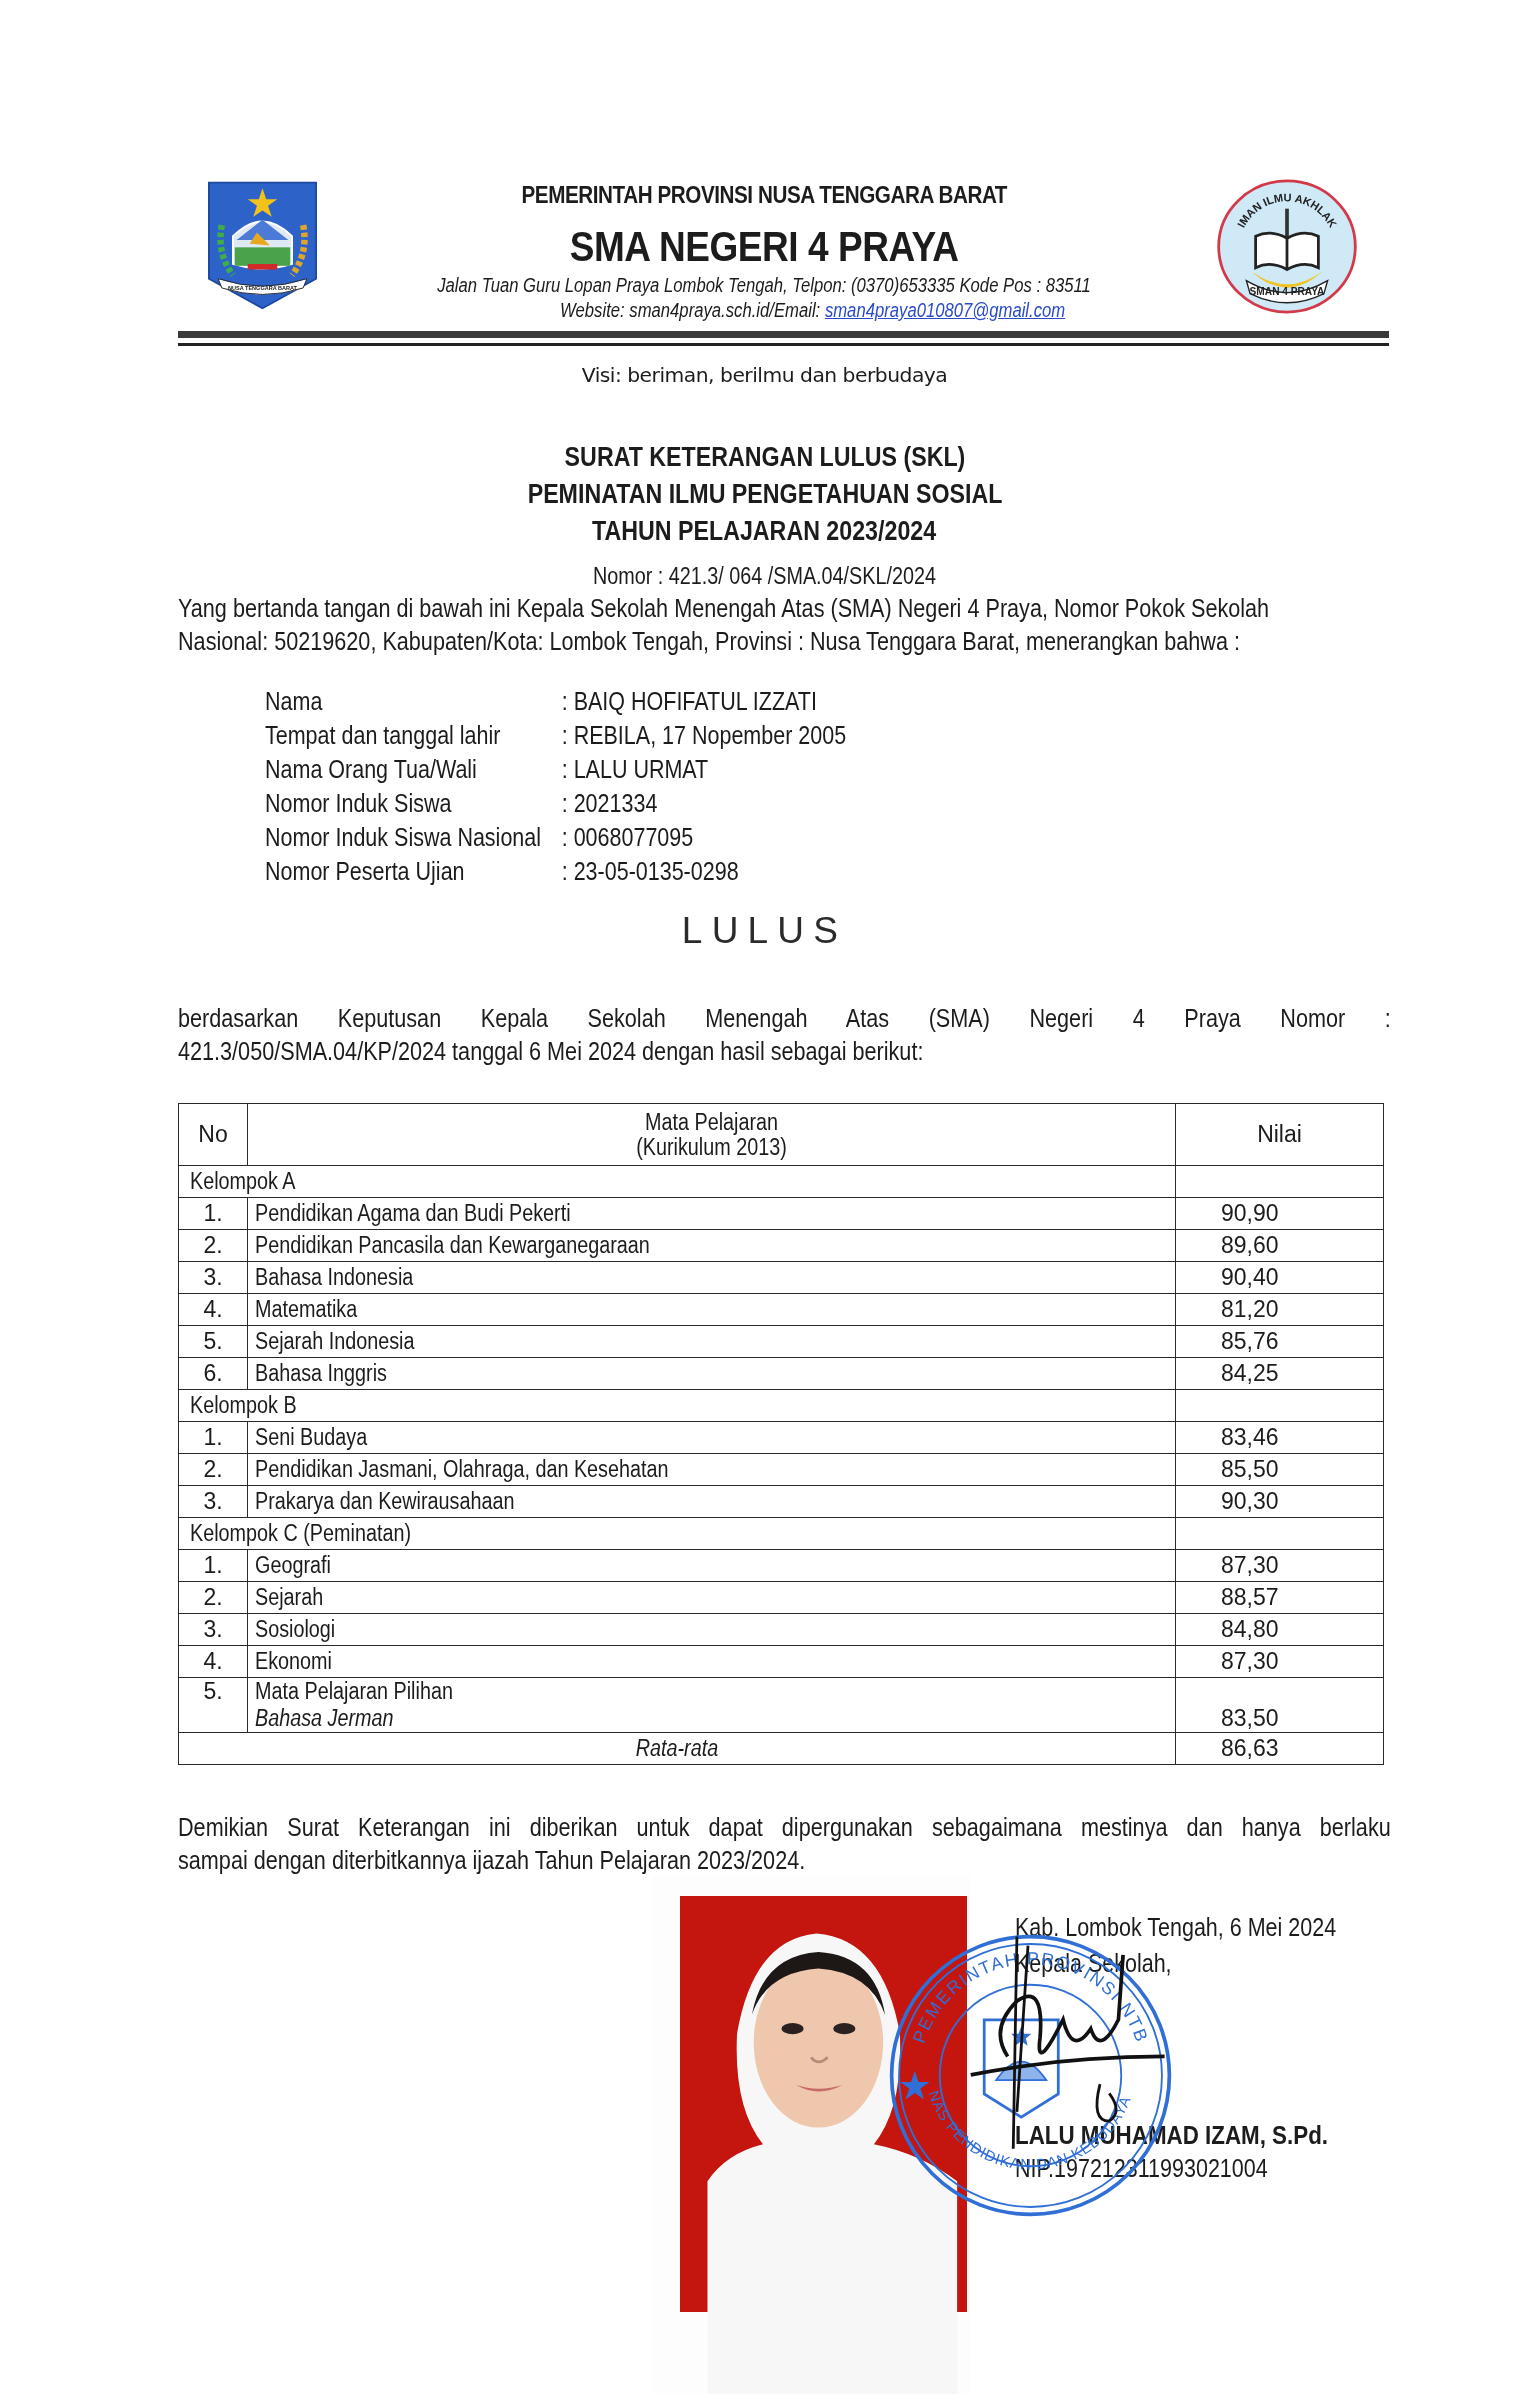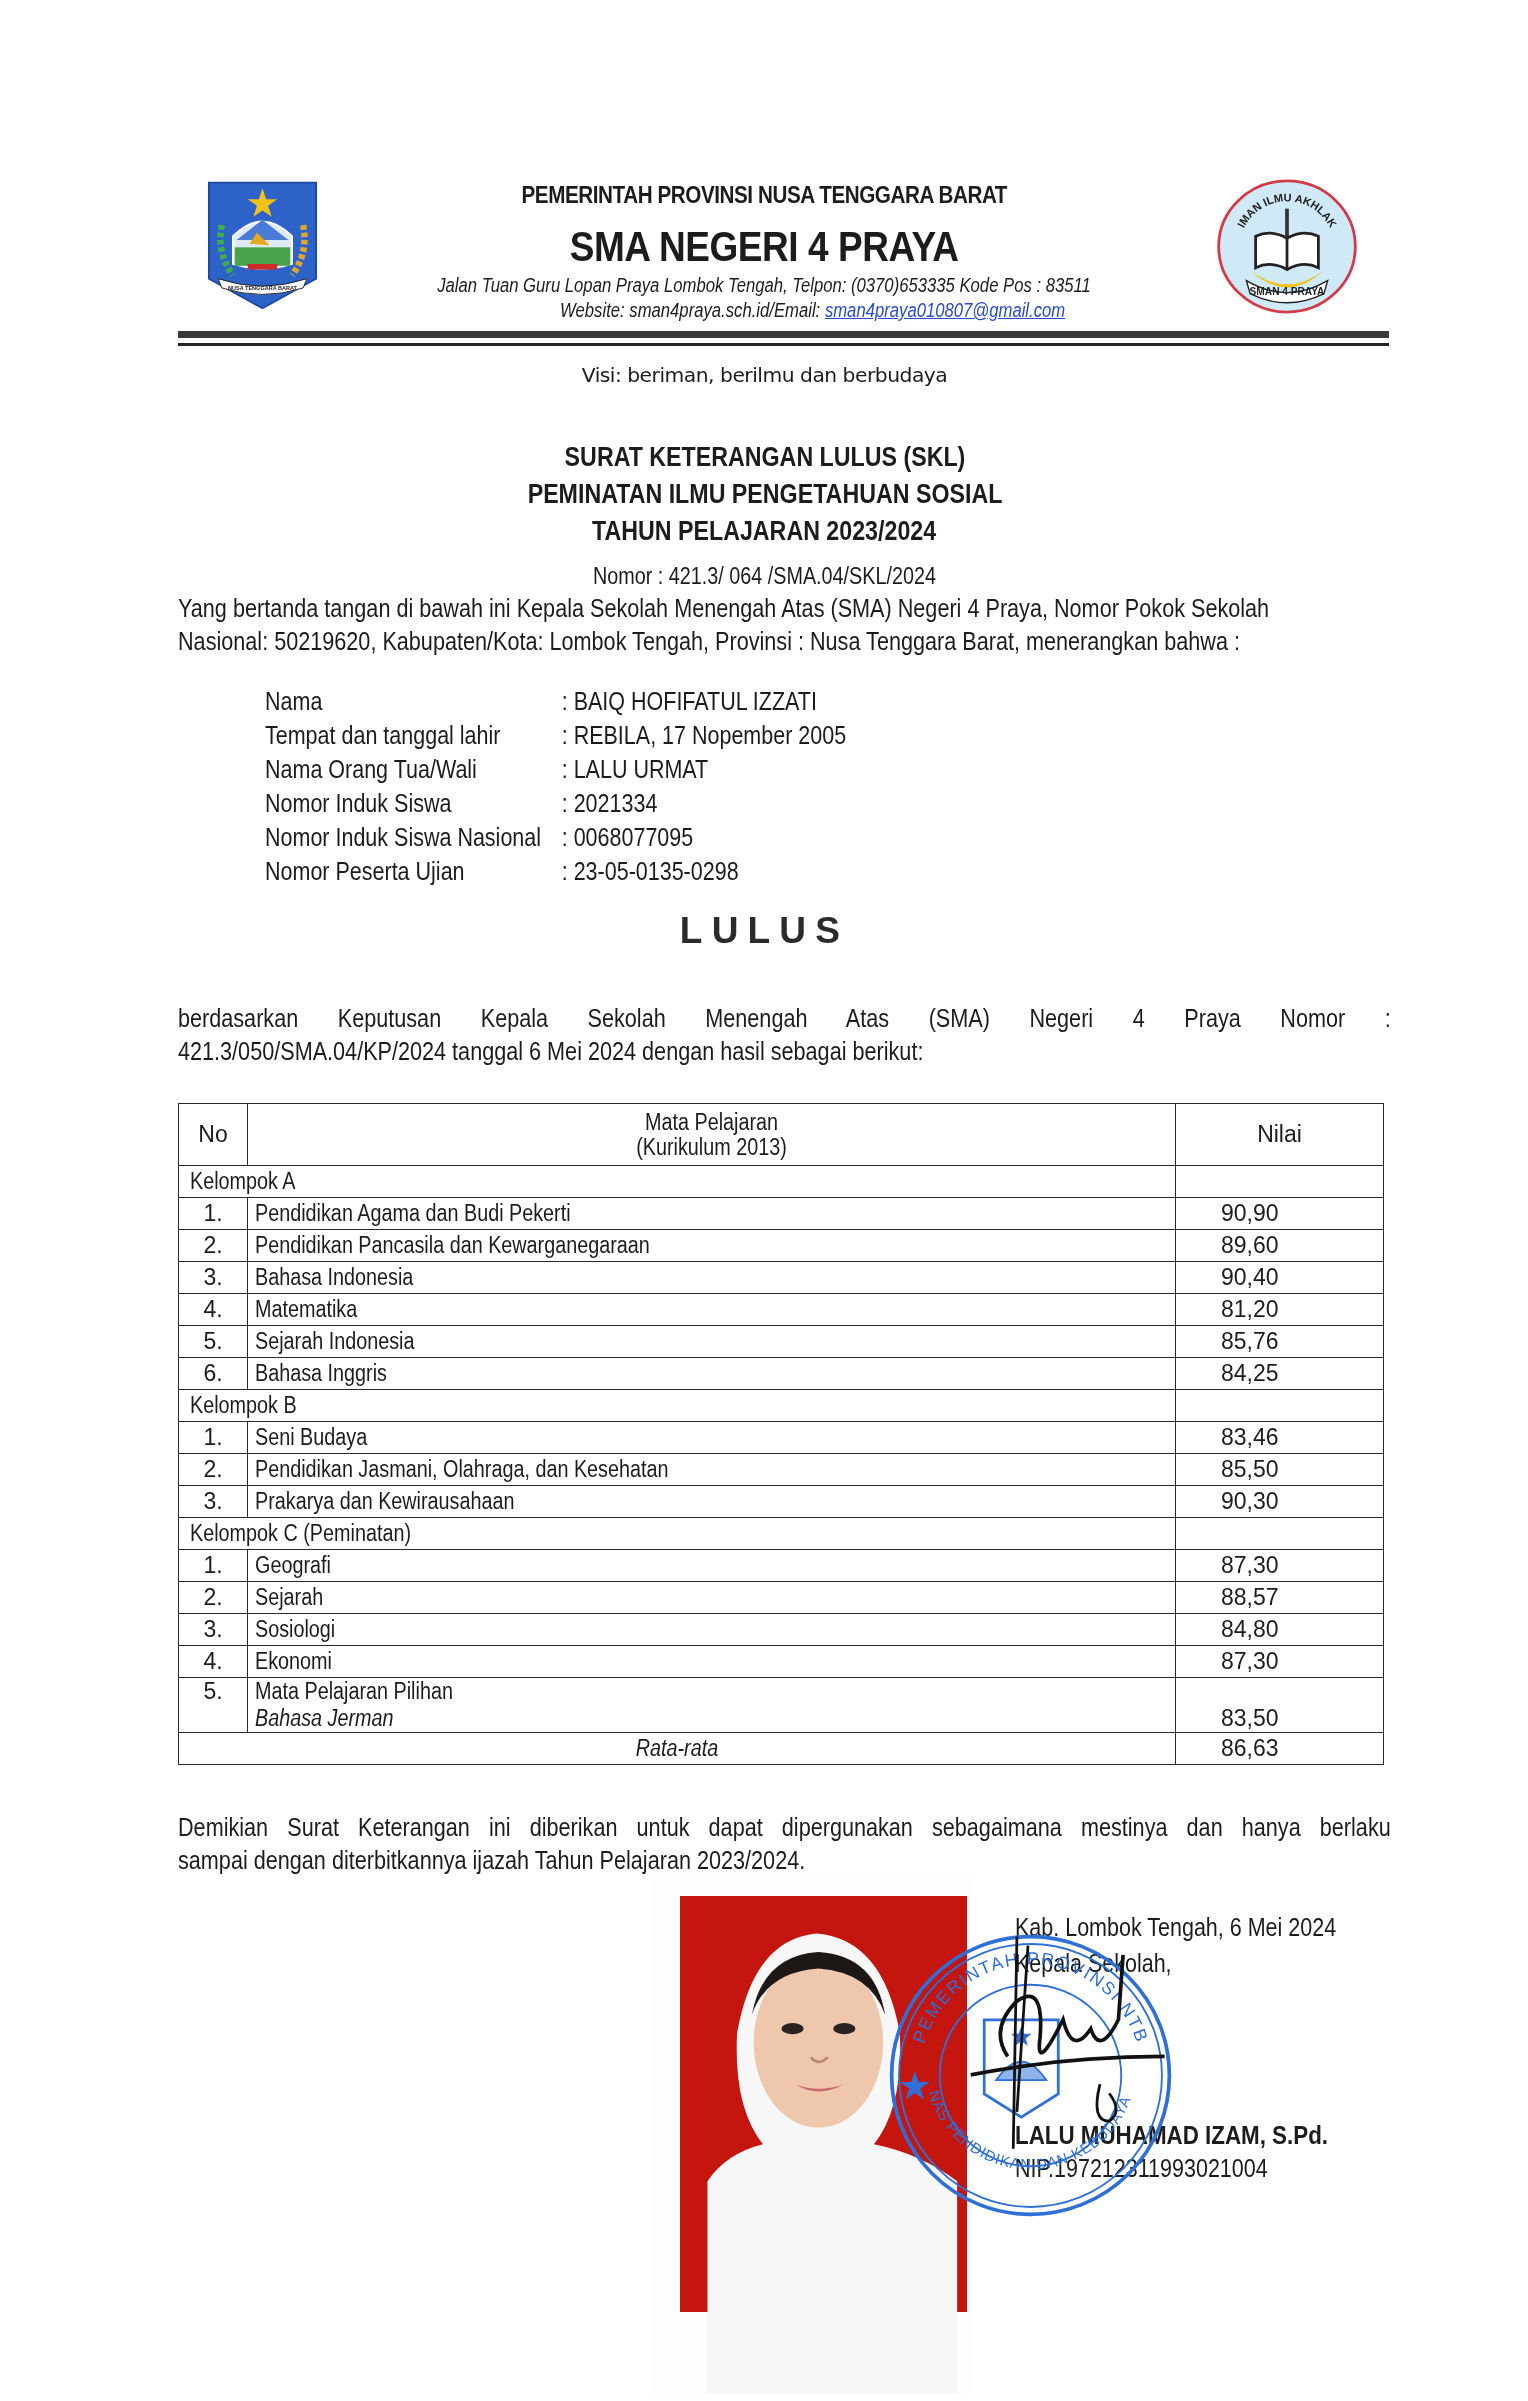--- a/index.html
+++ b/index.html
@@ -24,21 +24,21 @@
   .t1 { top: 442px; } .t2 { top: 479px; } .t3 { top: 516px; }
   .nomor { position: absolute; left: 0; width: 100%; top: 531px; text-align: center; font-size: 23px; margin-top: 32px; }
 
   .para { position: absolute; left: 178px; width: 1213px; font-size: 25px; line-height: 33px; }
 
   
   .ident { position: absolute; left: 265px; top: 684px; font-size: 25px; line-height: 34px; }
   .ident-row { display: flex; }
   .ident-label { width: 345px; }
 
-  .lulus { position: absolute; left: 0; width: 100%; top: 910px; text-align: center; font-weight: bold; font-size: 37px; letter-spacing: 9.2px; color: #2b2b2b; }
+  .lulus { position: absolute; left: 0; width: 100%; top: 910px; text-align: center; font-weight: normal; font-size: 37px; letter-spacing: 9.2px; color: #2b2b2b; }
 
   
   table.grades { position: absolute; left: 178px; top: 1103px; width: 1206px; border-collapse: collapse; font-size: 23px; }
   table.grades td, table.grades th { border: 1.8px solid #2a2a2a; font-weight: normal; margin-top: 15px; }
   table.grades th { height: 62px; text-align: center; line-height: 25px; }
   table.grades td { height: 32px; padding: 0 7.4px; }
   .col-no { width: 69px; text-align: center; }
   .col-nilai { width: 208px; text-align: center; padding-right: 67px !important; }
   .group-cell { padding-left: 11px !important; }
   .rata-label { text-align: center; font-style: italic; }

